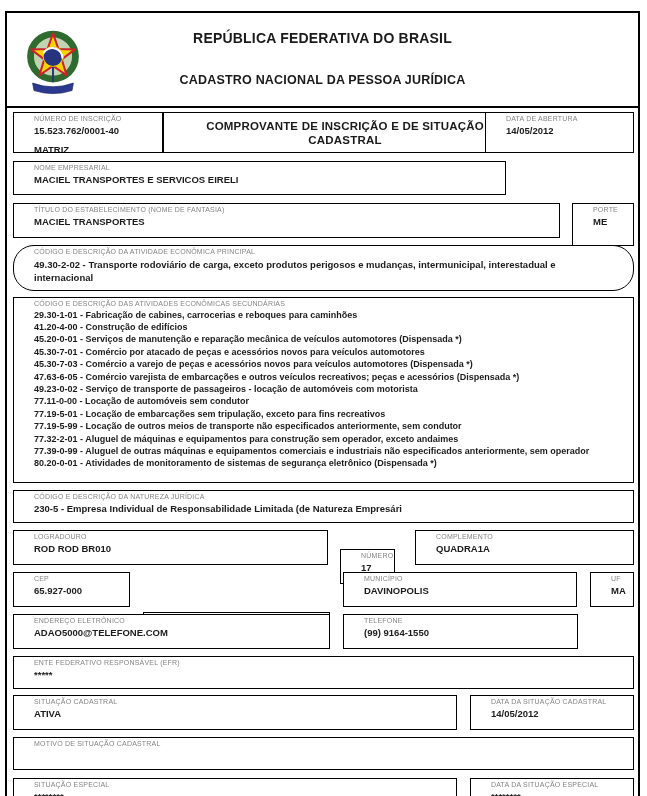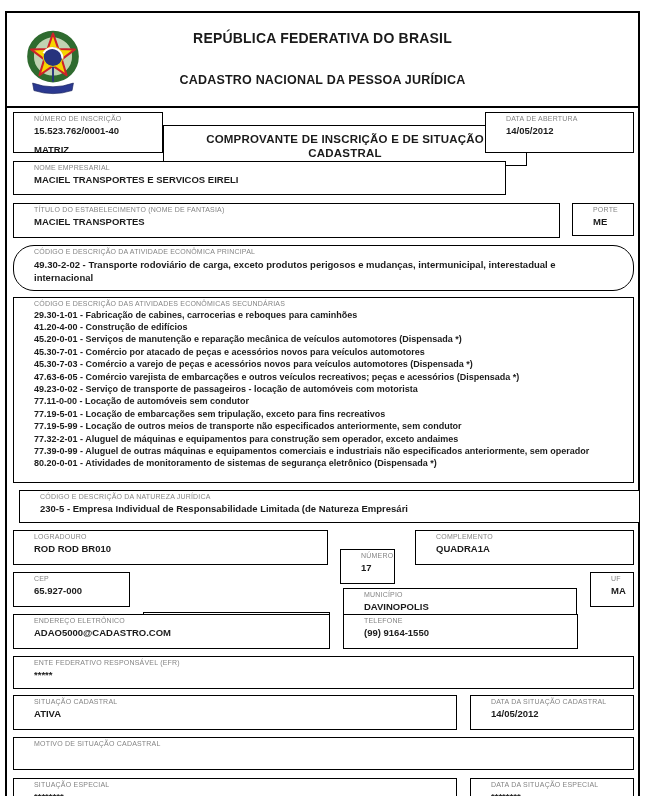--- a/index.html
+++ b/index.html
@@ -60,38 +60,38 @@
   </div>
   <div class="title1">REPÚBLICA FEDERATIVA DO BRASIL</div>
   <div class="title2">CADASTRO NACIONAL DA PESSOA JURÍDICA</div>
   <div class="hdr-sep"></div>
 
   <div class="fbox" style="left:6px;top:99px;width:150px;height:41px;">
     <span class="flabel">NÚMERO DE INSCRIÇÃO</span>
     <span class="fvalue">15.523.762/0001-40</span>
     <span class="fvalue" style="margin-top:8px;">MATRIZ</span>
   </div>
-  <div class="fbox cbox" style="left:156px;top:112px;width:364px;height:41px;justify-content:flex-end;">
+  <div class="fbox cbox" style="left:156px;top:99px;width:364px;height:41px;justify-content:flex-end;">
     <span class="ctitle">COMPROVANTE DE INSCRIÇÃO E DE SITUAÇÃO CADASTRAL</span>
   </div>
   <div class="fbox" style="left:478px;top:99px;width:149px;height:41px;">
     <span class="flabel">DATA DE ABERTURA</span>
     <span class="fvalue">14/05/2012</span>
   </div>
 
   <div class="fbox" style="left:6px;top:148px;width:493px;height:34px;">
     <span class="flabel">NOME EMPRESARIAL</span>
     <span class="fvalue">MACIEL TRANSPORTES E SERVICOS EIRELI</span>
   </div>
 
   <div class="fbox" style="left:6px;top:190px;width:547px;height:35px;">
     <span class="flabel">TÍTULO DO ESTABELECIMENTO (NOME DE FANTASIA)</span>
     <span class="fvalue">MACIEL TRANSPORTES</span>
   </div>
-  <div class="fbox" style="left:565px;top:190px;width:62px;height:33px;">
+  <div class="fbox" style="left:565px;top:190px;width:62px;height:43px;">
     <span class="flabel">PORTE</span>
     <span class="fvalue">ME</span>
   </div>
 
   <div class="fbox" style="left:6px;top:232px;width:621px;height:46px;border-radius:21px;">
     <span class="flabel">CÓDIGO E DESCRIÇÃO DA ATIVIDADE ECONÔMICA PRINCIPAL</span>
     <span class="fvalue" style="line-height:13px;white-space:normal;">49.30-2-02 - Transporte rodoviário de carga, exceto produtos perigosos e mudanças, intermunicipal, interestadual e internacional</span>
   </div>
 
   <div class="fbox" style="left:6px;top:284px;width:621px;height:186px;">
@@ -106,21 +106,21 @@
       <div class="act-item">49.23-0-02 - Serviço de transporte de passageiros - locação de automóveis com motorista</div>
       <div class="act-item">77.11-0-00 - Locação de automóveis sem condutor</div>
       <div class="act-item">77.19-5-01 - Locação de embarcações sem tripulação, exceto para fins recreativos</div>
       <div class="act-item">77.19-5-99 - Locação de outros meios de transporte não especificados anteriormente, sem condutor</div>
       <div class="act-item">77.32-2-01 - Aluguel de máquinas e equipamentos para construção sem operador, exceto andaimes</div>
       <div class="act-item">77.39-0-99 - Aluguel de outras máquinas e equipamentos comerciais e industriais não especificados anteriormente, sem operador</div>
       <div class="act-item">80.20-0-01 - Atividades de monitoramento de sistemas de segurança eletrônico (Dispensada *)</div>
     </div>
   </div>
 
-  <div class="fbox" style="left:6px;top:477px;width:621px;height:33px;margin-left:6px;">
+  <div class="fbox" style="left:6px;top:477px;width:621px;height:33px;">
     <span class="flabel">CÓDIGO E DESCRIÇÃO DA NATUREZA JURÍDICA</span>
     <span class="fvalue">230-5 - Empresa Individual de Responsabilidade Limitada (de Natureza Empresári</span>
   </div>
 
   <div class="fbox" style="left:6px;top:517px;width:315px;height:35px;">
     <span class="flabel">LOGRADOURO</span>
     <span class="fvalue">ROD ROD BR010</span>
   </div>
   <div class="fbox" style="left:333px;top:536px;width:55px;height:35px;">
     <span class="flabel">NÚMERO</span>
@@ -132,32 +132,32 @@
   </div>
 
   <div class="fbox" style="left:6px;top:559px;width:117px;height:35px;">
     <span class="flabel">CEP</span>
     <span class="fvalue">65.927-000</span>
   </div>
   <div class="fbox" style="left:136px;top:559px;width:187px;height:35px;margin-top:40px;">
     <span class="flabel">BAIRRO/DISTRITO</span>
     <span class="fvalue">CIDADE NOVA</span>
   </div>
-  <div class="fbox" style="left:336px;top:559px;width:234px;height:35px;margin-top:16px;">
+  <div class="fbox" style="left:336px;top:559px;width:234px;height:35px;">
     <span class="flabel">MUNICÍPIO</span>
     <span class="fvalue">DAVINOPOLIS</span>
   </div>
   <div class="fbox" style="left:583px;top:559px;width:44px;height:35px;">
     <span class="flabel">UF</span>
     <span class="fvalue">MA</span>
   </div>
 
   <div class="fbox" style="left:6px;top:601px;width:317px;height:35px;">
     <span class="flabel">ENDEREÇO ELETRÔNICO</span>
-    <span class="fvalue">ADAO5000@CADASTRO.COM</span>
+    <span class="fvalue">ADAO5000@TELEFONE.COM</span>
   </div>
   <div class="fbox" style="left:336px;top:601px;width:235px;height:35px;">
     <span class="flabel">TELEFONE</span>
     <span class="fvalue">(99) 9164-1550</span>
   </div>
 
   <div class="fbox" style="left:6px;top:643px;width:621px;height:33px;">
     <span class="flabel">ENTE FEDERATIVO RESPONSÁVEL (EFR)</span>
     <span class="fvalue">*****</span>
   </div>

